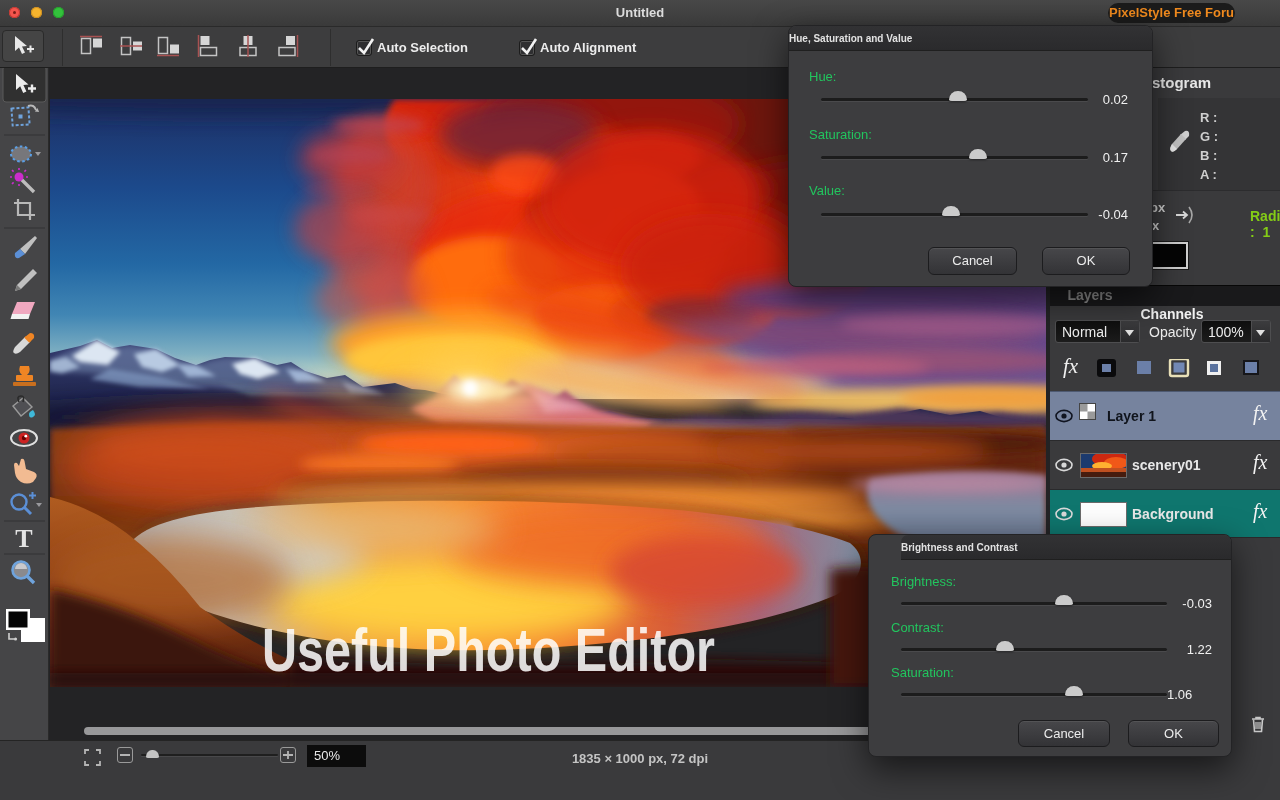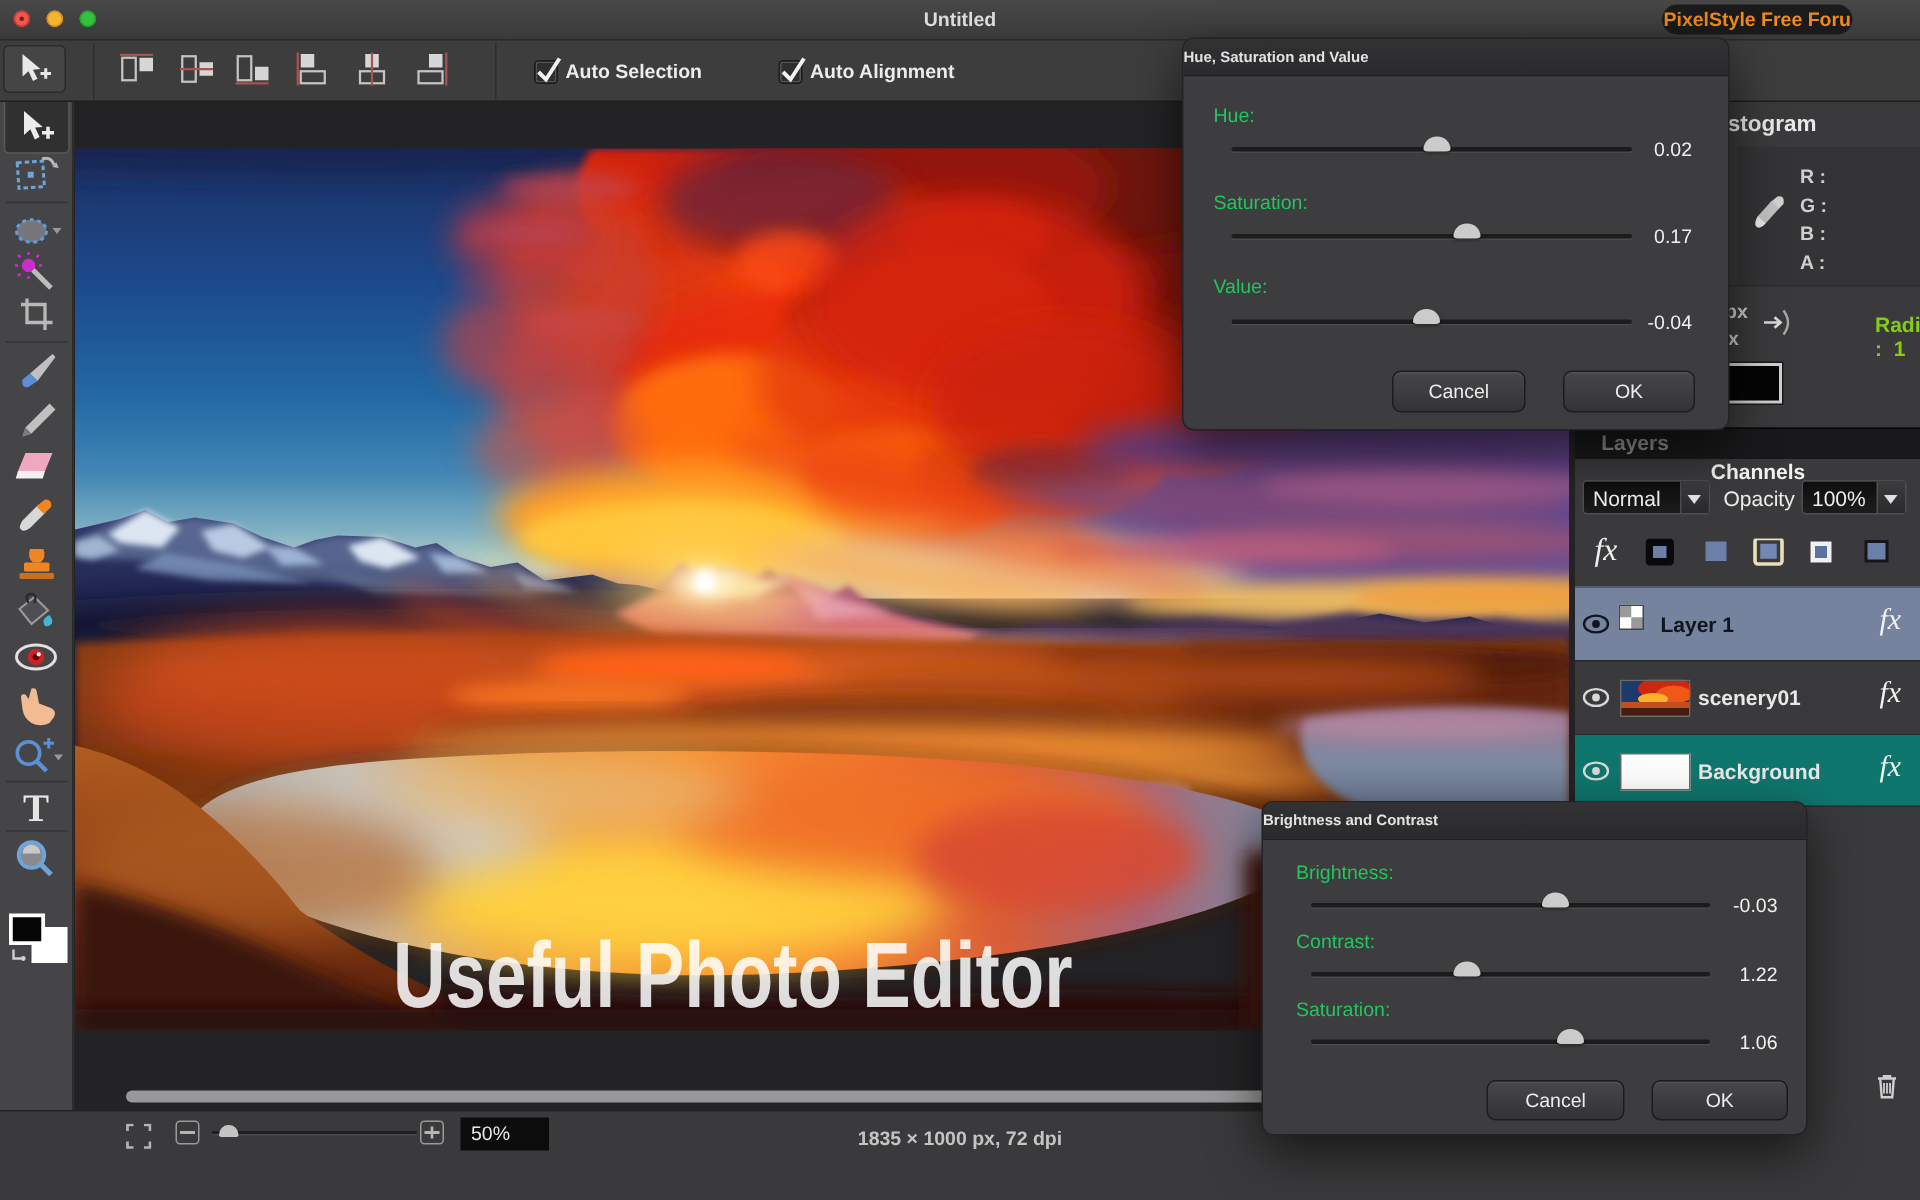--- a/index.html
+++ b/index.html
@@ -620,34 +620,34 @@
     <div class="dval" style="left:299px; top:124px; width:40px; text-align:right;">0.17</div>
     <div class="dlabel" style="left:20px; top:157px;">Value:</div>
     <div class="track" style="left:32px; top:187px; width:267px;">
       <div class="thumb" style="left:121px;"></div>
     </div>
     <div class="dval" style="left:294px; top:181px; width:45px; text-align:right;">-0.04</div>
     <div class="dbtn" style="left:139px; top:221px; width:89px;">Cancel</div>
     <div class="dbtn" style="left:253px; top:221px; width:88px;">OK</div>
   </div>
 
-  <div id="dlg2" class="dialog" style="left:841px; top:534px; width:364px; height:223px;">
+  <div id="dlg2" class="dialog" style="left:868px; top:534px; width:364px; height:223px;padding-left:32px;">
     <div class="dtitle">Brightness and Contrast</div>
     <div class="dlabel" style="left:22px; top:39px;">Brightness:</div>
     <div class="track" style="left:32px; top:67px; width:266px;">
       <div class="thumb" style="left:154px;"></div>
     </div>
     <div class="dval" style="left:298px; top:61px; width:45px; text-align:right;">-0.03</div>
     <div class="dlabel" style="left:22px; top:85px;">Contrast:</div>
     <div class="track" style="left:32px; top:113px; width:266px;">
       <div class="thumb" style="left:95px;"></div>
     </div>
     <div class="dval" style="left:298px; top:107px; width:45px; text-align:right;">1.22</div>
     <div class="dlabel" style="left:22px; top:130px;">Saturation:</div>
     <div class="track" style="left:32px; top:158px; width:266px;">
       <div class="thumb" style="left:164px;"></div>
     </div>
-    <div class="dval" style="left:298px; top:152px; width:45px; text-align:right;">1.06</div>
+    <div class="dval" style="left:298px; top:152px; width:45px; ">1.06</div>
     <div class="dbtn" style="left:149px; top:185px; width:92px; height:27px;">Cancel</div>
     <div class="dbtn" style="left:259px; top:185px; width:91px; height:27px;">OK</div>
   </div>
 
 </div>
 
 </body></html>

